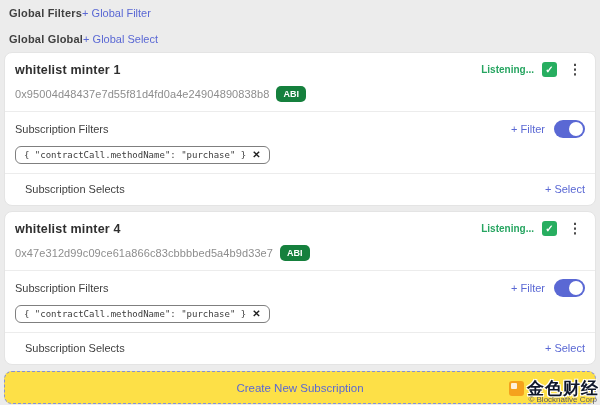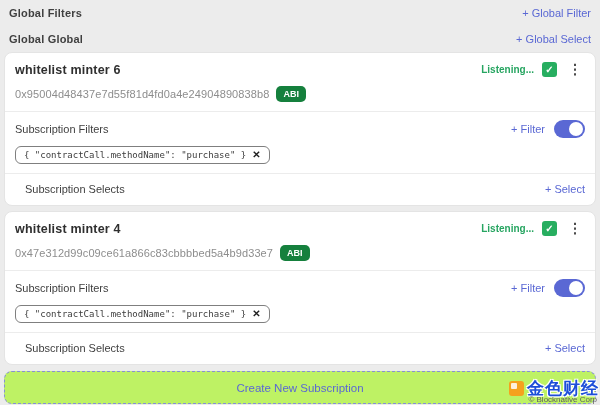--- a/index.html
+++ b/index.html
@@ -9,21 +9,20 @@
     background: #ececec;
     position: relative;
     overflow: hidden;
     color: #3a3a3a;
   }
   
   .g-row {
     height: 26px;
     display: flex;
     align-items: center;
-    justify-content: space-between;
     padding: 0 9px;
   }
   .g-label { font-size: 11px; font-weight: bold; color: #3f3f3f; letter-spacing: .2px; }
   .link { font-size: 11px; color: #5a68d4; cursor: pointer; text-decoration: none; white-space: nowrap; }
 
   
   .card {
     background: #ffffff;
     border: 1px solid #e4e4e4;
     border-radius: 8px;
@@ -95,21 +94,21 @@
   }
   .chip-close { font-size: 10px; font-weight: bold; color: #1e1e1e; cursor: pointer; line-height: 1; }
   .selects-row { padding: 9px 10px 10px 20px; display: flex; align-items: center; justify-content: space-between; }
 
   
   .create-btn {
     margin: 6px 4px 0 4px;
     height: 33px;
     border: 1.5px dashed #8791d2;
     border-radius: 8px;
-    background: #bef264;
+    background: #fde047;
     display: flex; align-items: center; justify-content: center;
     font-size: 11.5px; color: #5a68d4;
     cursor: pointer;
   }
 
   
   .footer {
     display: flex; align-items: center;
     padding: 10px 0 0 1px;
     font-size: 11px;
@@ -134,21 +133,21 @@
   .wm-logo::after {
     content: "";
     position: absolute;
     left: 2px; top: 2px;
     width: 6px; height: 6px;
     background: #ffffff;
     opacity: .85;
     border-radius: 1px;
   }
   .wm-text {
-    font-size: 17px; font-weight: bold; color: #1d4ed8;
+    font-size: 17px; font-weight: bold; color: #0f172a;
     letter-spacing: 1px; line-height: 1;
     text-shadow: -1px -1px 0 #fff, 1px -1px 0 #fff, -1px 1px 0 #fff, 1px 1px 0 #fff;
   }
   .wm-copy {
     font-size: 8px; color: #5d5d5d;
     margin-top: -2px; padding-right: 2px;
   }
 </style>
 </head>
 <body>
@@ -158,21 +157,21 @@
   <a class="link">+ Global Filter</a>
 </div>
 <div class="g-row">
   <span class="g-label">Global Global</span>
   <a class="link">+ Global Select</a>
 </div>
 
 <div class="card">
   <div class="card-header">
     <div class="title-row">
-      <span class="card-title">whitelist minter 6</span>
+      <span class="card-title">whitelist minter 1</span>
       <span class="status-group">
         <span class="status-text">Listening...</span>
         <span class="checkbox">
             <span>✓</span>
           </span>
         <span class="kebab">⋮</span>
       </span>
     </div>
     <div class="address-row">
       <span class="address">0x95004d48437e7d55f81d4fd0a4e24904890838b8</span>

